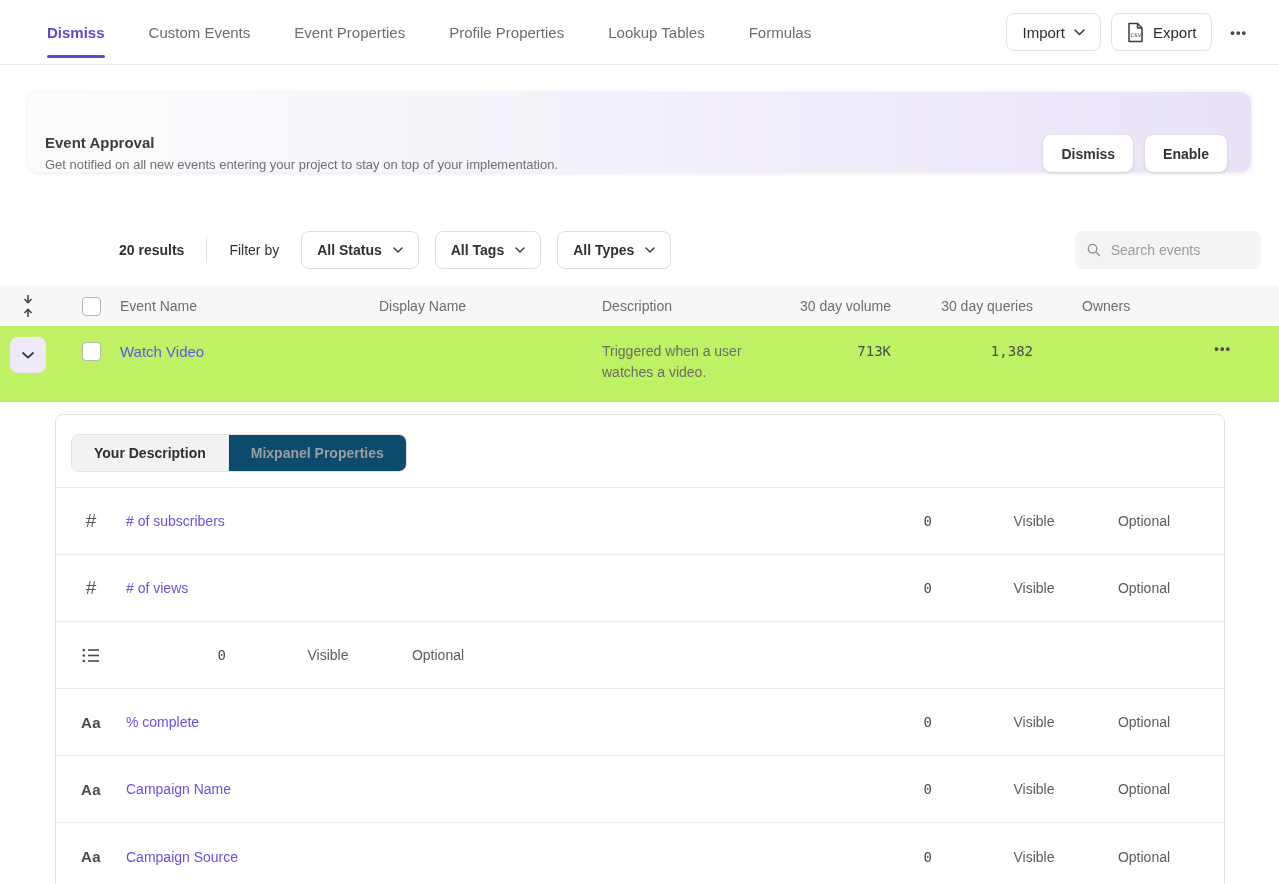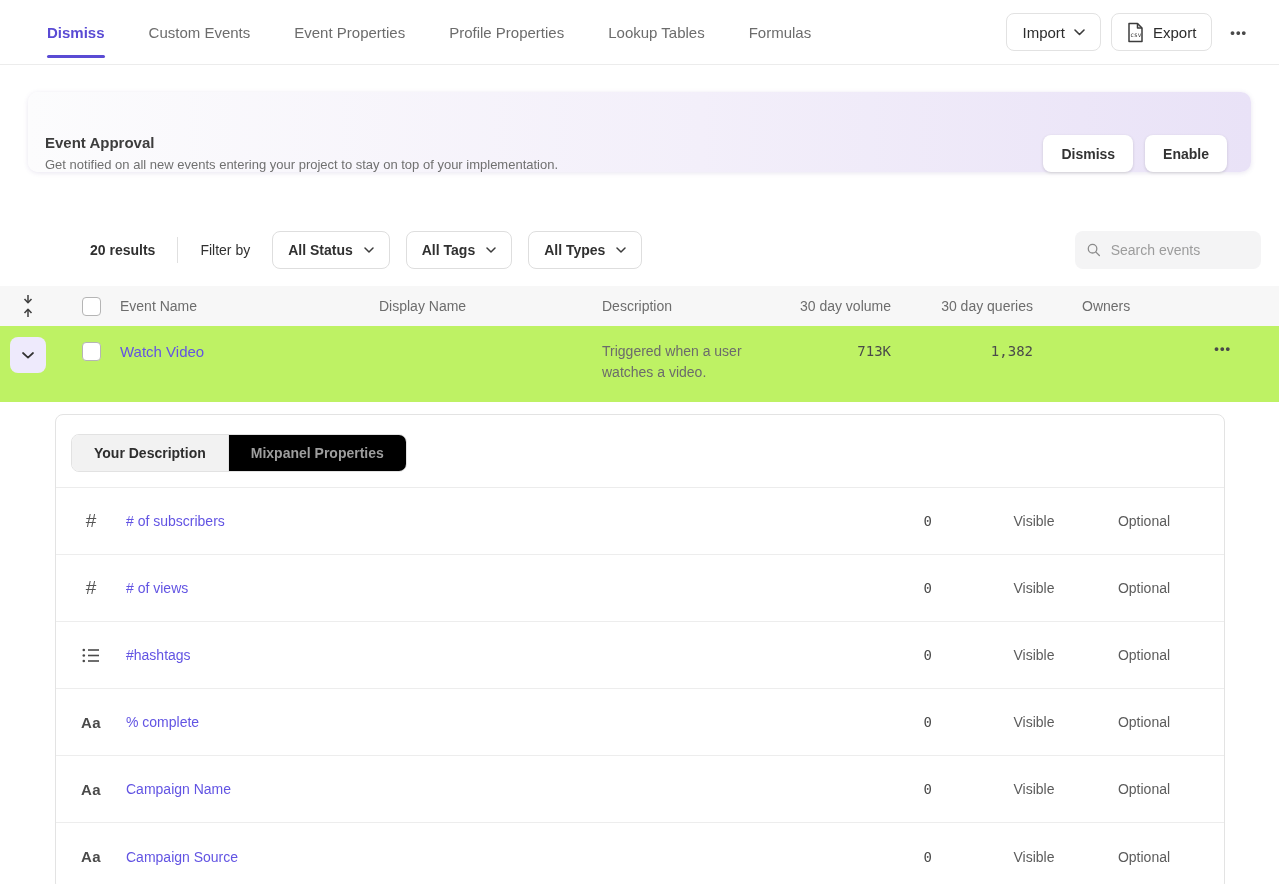--- a/index.html
+++ b/index.html
@@ -40,21 +40,21 @@
   .banner-title { font-size:15px; font-weight:700; color:#3d3d3d; margin-bottom:6px; }
   .banner-sub { font-size:13px; color:#707070; }
   .banner-actions { margin-left:auto; display:flex; gap:12px; }
   .btn-white {
     height:37px; padding:0 18px; background:#fff; border:none; border-radius:8px;
     box-shadow:0 1px 3px rgba(0,0,0,0.15); font-size:14px; font-weight:600;
     color:#333; cursor:pointer; font-family:inherit;
   }
 
   
-  .filter-row { margin-top:59px; height:38px; display:flex; align-items:center; padding-left:90px; }
+  .filter-row { margin-top:59px; height:38px; display:flex; align-items:center; padding-left:90px;margin-left:29px; }
   .results-count { font-size:14px; font-weight:700; color:#303030; }
   .v-divider { width:1px; height:26px; background:#e0e0e0; margin:0 22px; }
   .filter-by { font-size:14px; font-weight:400; color:#303030; margin-right:22px; }
   .pills { display:flex; gap:16px; }
   .pill {
     display:flex; align-items:center; gap:11px; height:38px; padding:0 15px;
     border:1px solid #dedede; border-radius:8px; background:#fff;
     font-size:14px; font-weight:700; color:#303030; cursor:pointer; font-family:inherit;
   }
   .search-box {
@@ -100,21 +100,21 @@
   .row-dots { margin-top:11px; }
 
   
   .props-panel {
     margin:12px 54px 0 55px; border:1px solid #e3e3e3; border-radius:8px; background:#fff;
   }
   .props-tabbar { padding:19px 0 15px 15px; border-bottom:1px solid #ececec; }
   .segmented { display:inline-flex; border:1px solid #e2e2e2; border-radius:8px; overflow:hidden; }
   .segment {
     height:36px; padding:0 22px; display:flex; align-items:center;
-    font-size:14px; font-weight:700; color:#9e9e9e; background:#000000; cursor:pointer;
+    font-size:14px; font-weight:700; color:#9e9e9e; background:#0c4a6e; cursor:pointer;
   }
   .segment.active { background:#f2f2f2; color:#2e2e2e; border-right:1px solid #e2e2e2; }
   .prop-row { height:67px; display:flex; align-items:center; }
   .prop-row:not(:last-child) { border-bottom:1px solid #ededed; }
   .p-icon { width:70px; display:flex; justify-content:center; color:#4a4a4a; }
   .hash-glyph { font-size:19px; color:#555; }
   .aa-glyph { font-size:15px; font-weight:600; color:#4a4a4a; letter-spacing:0.5px; }
   .p-name { flex:1; font-size:14px; color:#6254e3; cursor:pointer; }
   .p-count { width:100px; text-align:right; margin-right:47px; }
   .p-vis, .p-req { width:110px; text-align:center; font-size:14px; color:#5c5c5c; }
@@ -277,21 +277,20 @@
       <div class="p-icon">
         <svg class="icon-svg" width="18" height="15" viewBox="0 0 18 15">
           <circle cx="1.8" cy="2" r="1.3" fill="#4a4a4a"></circle>
             <line x1="6" y1="2" x2="17" y2="2" stroke="#4a4a4a" stroke-width="1.6"></line>
           <circle cx="1.8" cy="7.5" r="1.3" fill="#4a4a4a"></circle>
             <line x1="6" y1="7.5" x2="17" y2="7.5" stroke="#4a4a4a" stroke-width="1.6"></line>
           <circle cx="1.8" cy="13" r="1.3" fill="#4a4a4a"></circle>
             <line x1="6" y1="13" x2="17" y2="13" stroke="#4a4a4a" stroke-width="1.6"></line>
         </svg>
       </div>
-      <div class="p-name">#hashtags</div>
       <div class="p-count"><span class="num">0</span></div>
       <div class="p-vis">Visible</div>
       <div class="p-req">Optional</div>
     </div>
 
     <div class="prop-row">
       <div class="p-icon">
           <span class="aa-glyph">Aa</span>
         </div>
       <div class="p-name">% complete</div>

